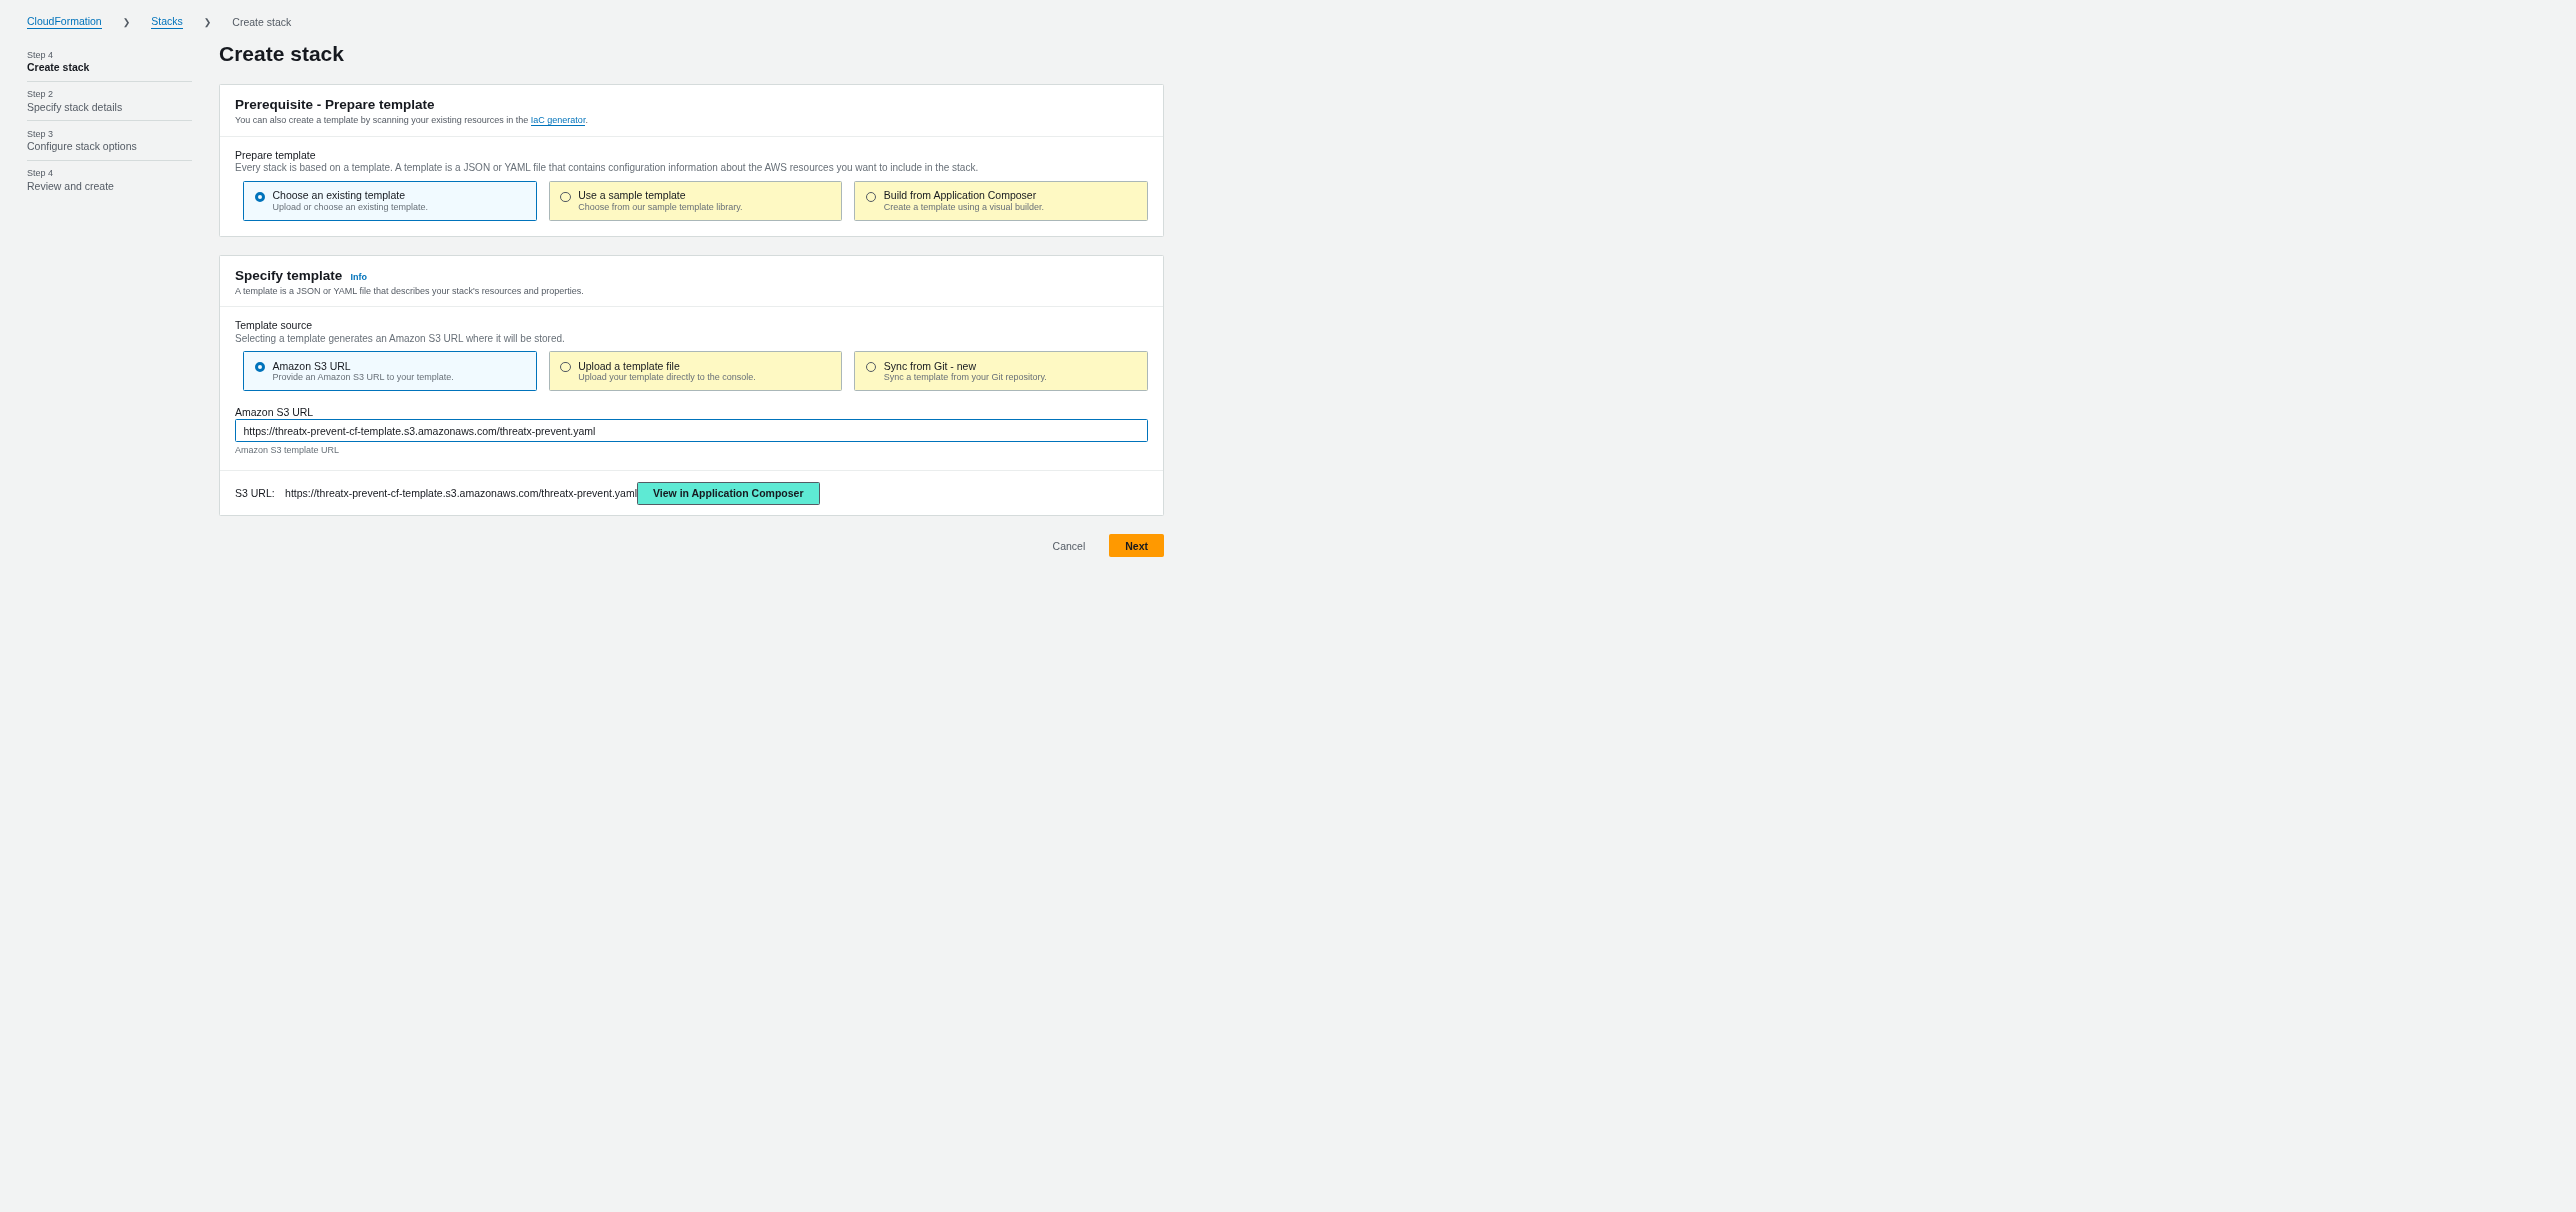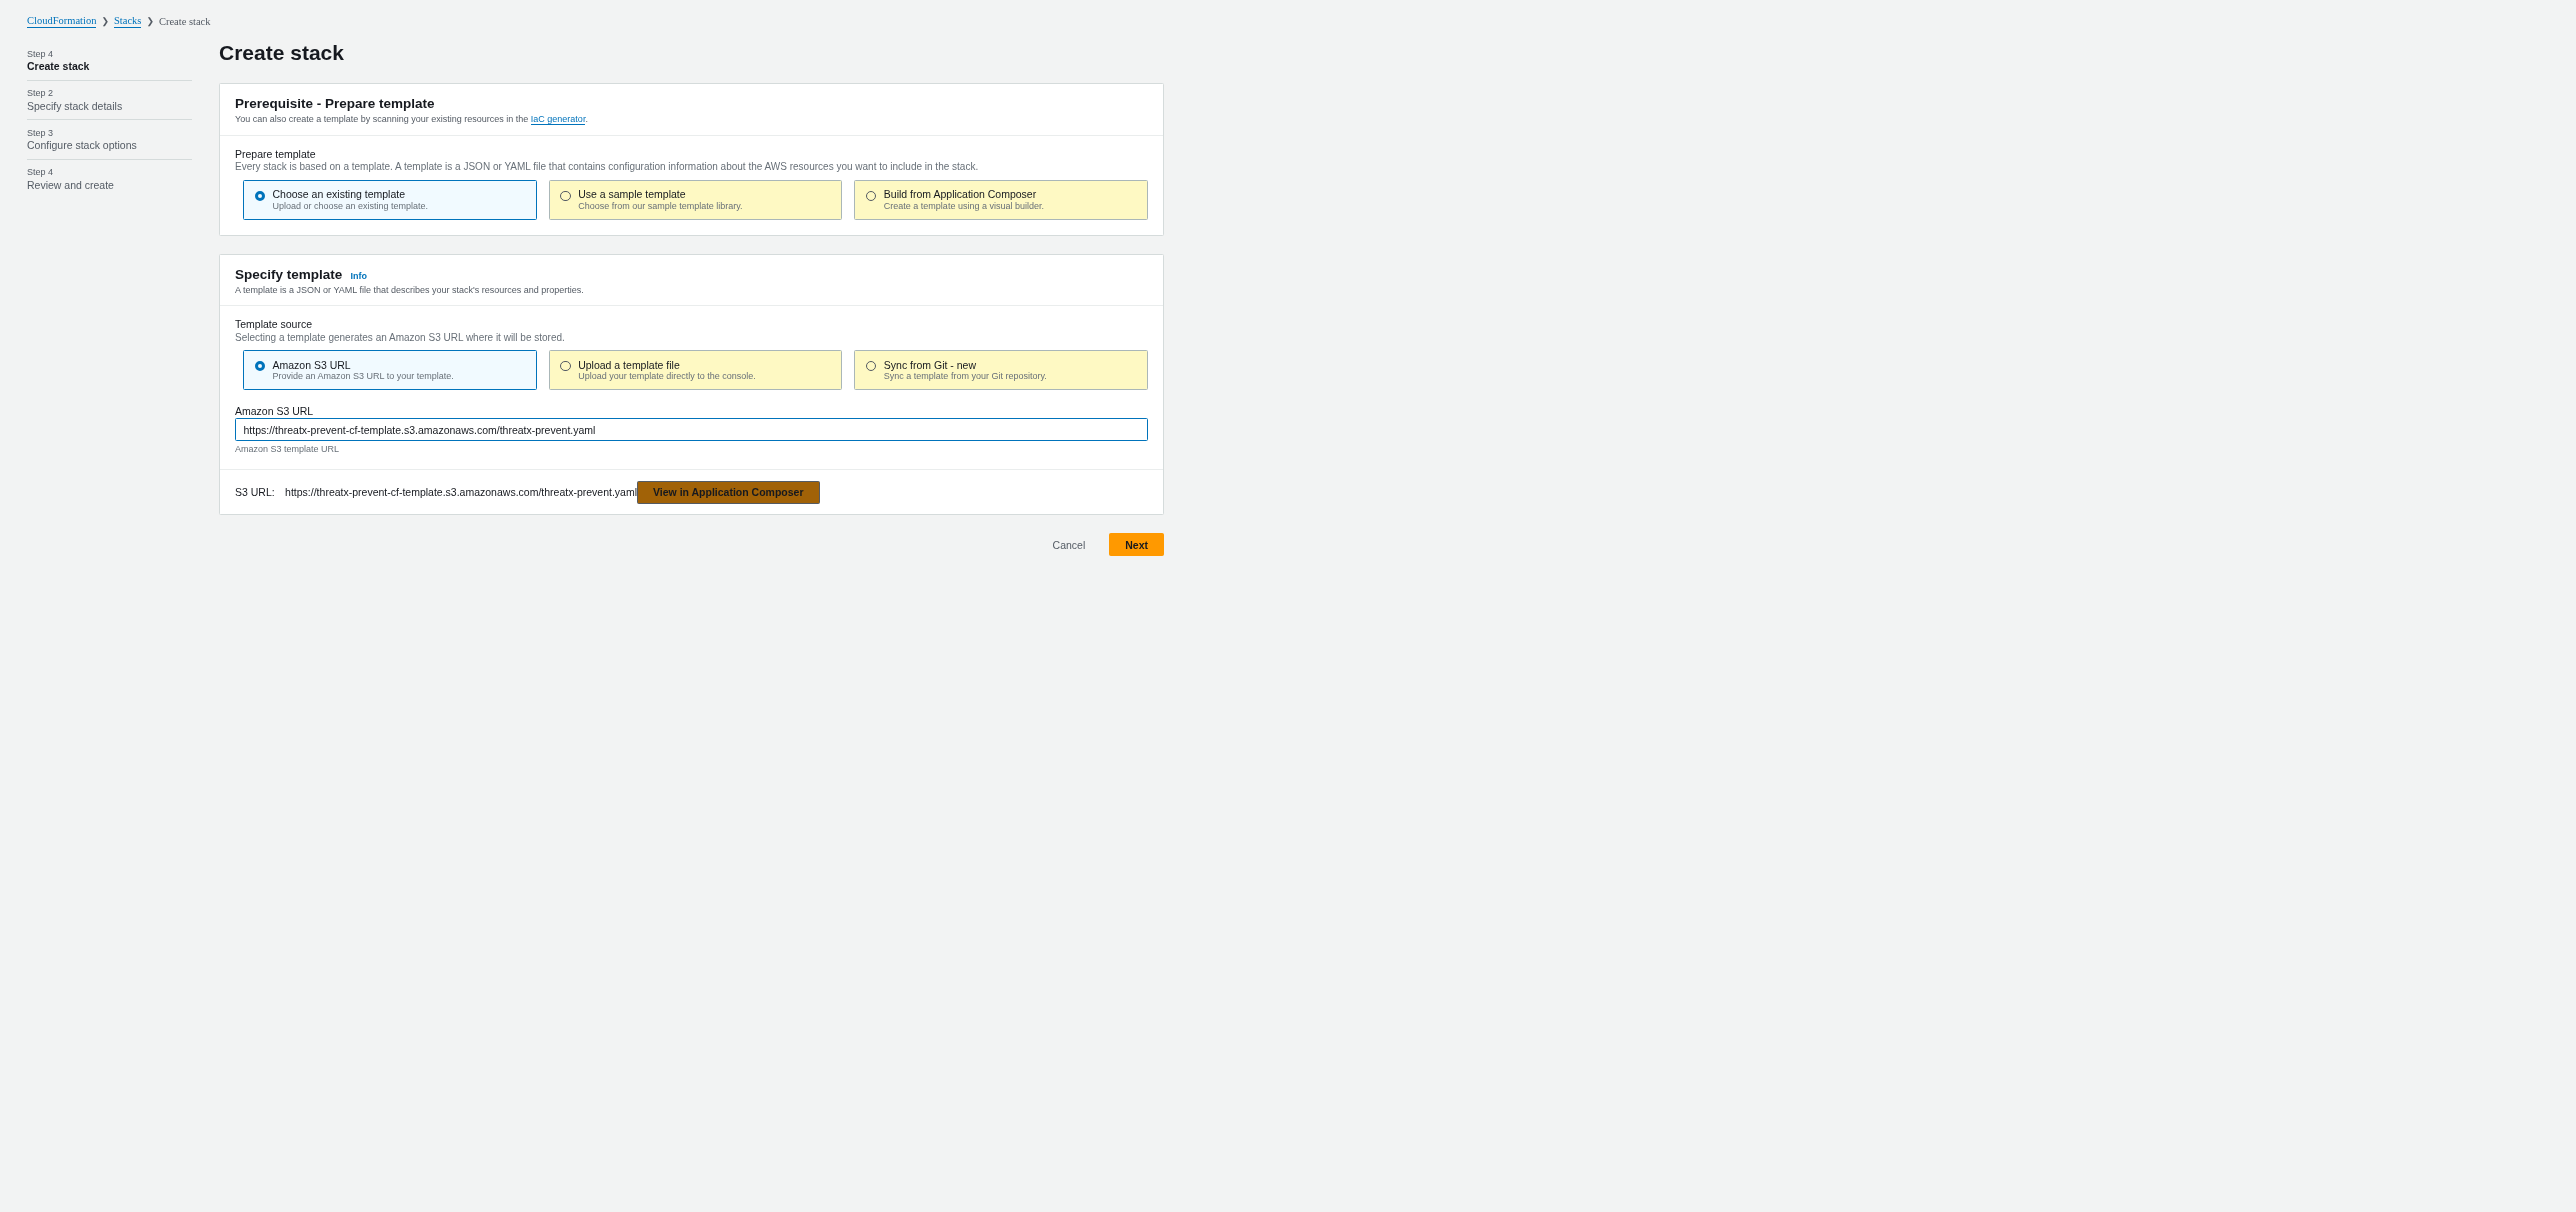--- a/index.html
+++ b/index.html
@@ -12,24 +12,23 @@
       background: #f2f3f3;
       color: #16191f;
       font-size: 10.5px;
     }
     .page {
       padding: 15px 27px;
     }
     .breadcrumb {
       display: flex;
       align-items: center;
-      gap: 5px;
+      gap: 21px;
       margin-bottom: 13.5px;
       font-size: 10.5px;
-      font-family: Liberation Serif, serif;
     }
     .breadcrumb a {
       color: #0073bb;
       text-decoration: none;
       border-bottom: 0.8px solid #0073bb;
       padding-bottom: 0.8px;
     }
     .breadcrumb .chevron {
       color: #545b64;
       font-size: 9px;
@@ -189,21 +188,21 @@
     .s3-display .lbl {
       margin-right: 7.5px;
     }
     .btn {
       font-size: 10.5px;
       font-weight: 700;
       padding: 4.5px 15px;
       border-radius: 1.5px;
       cursor: pointer;
       border: 0.8px solid #545b64;
-      background: #a16207;
+      background: #5eead4;
       color: #16191f;
     }
     .btn-primary {
       background: #ff9900;
       border: 0.8px solid #ff9900;
       color: #16191f;
     }
     .btn-link {
       border: none;
       background: none;

